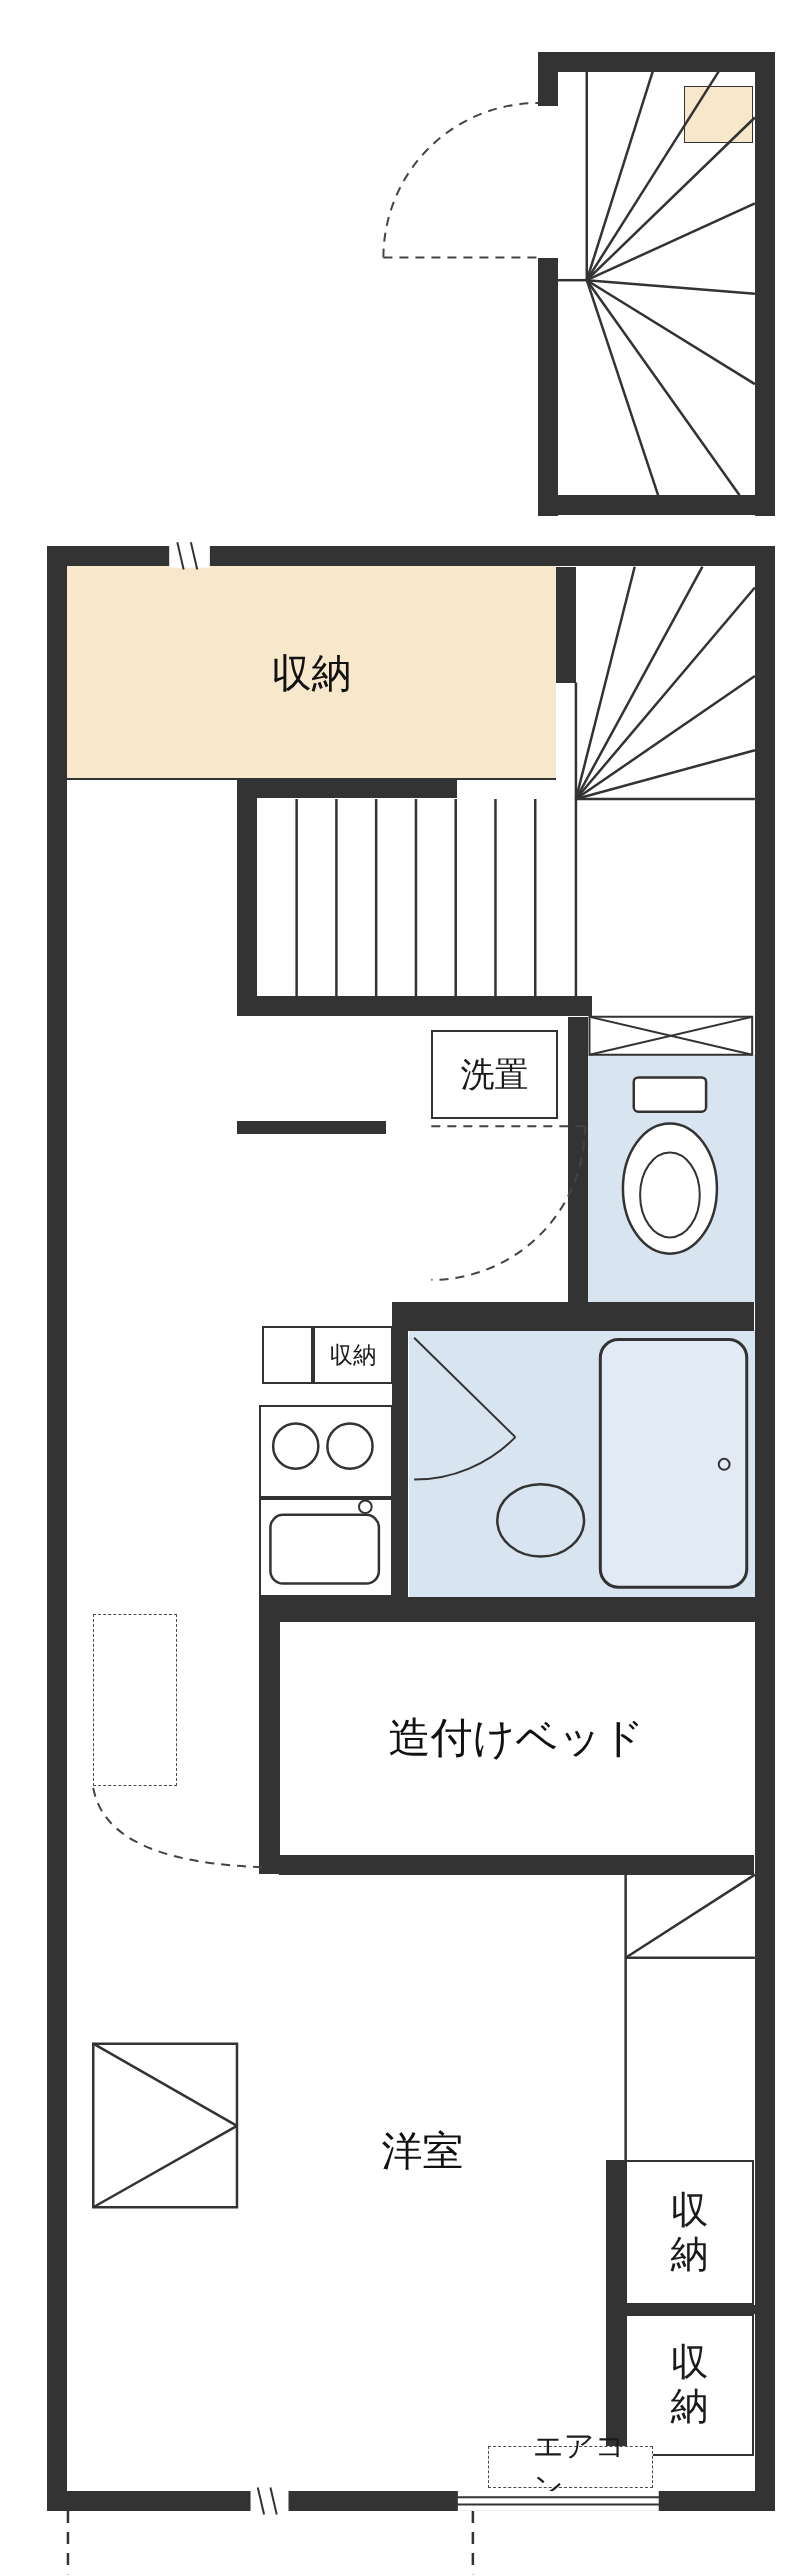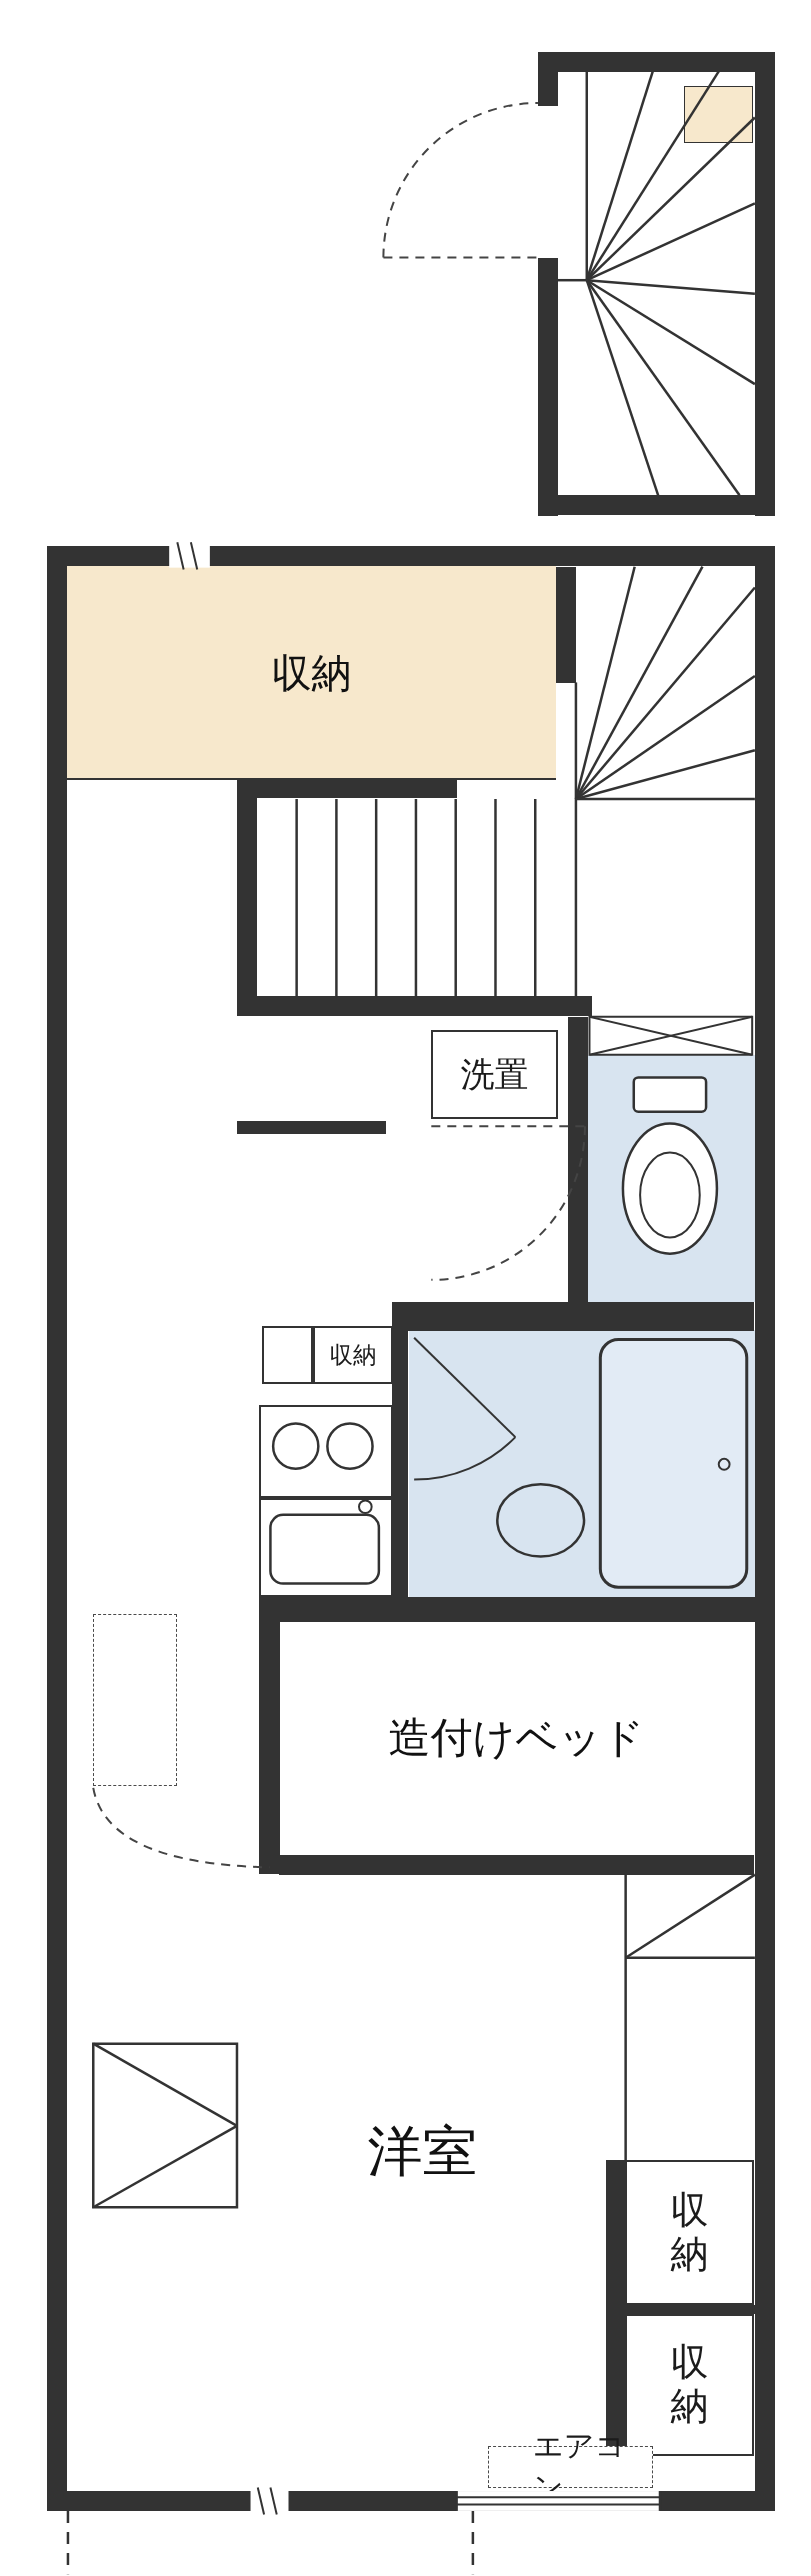--- a/index.html
+++ b/index.html
@@ -197,17 +197,17 @@
 
   <div class="lbl" style="left:67px;top:566px;width:489px;height:214px;">
     <span style="font-size:40px;">収納</span>
   </div>
 
   <div class="lbl lbl-col" style="left:279px;top:1622px;width:475px;height:232px;line-height:1.25;">
     <span style="font-size:42px;">造付けベッド</span>
   </div>
 
   <div class="lbl" style="left:287px;top:2111px;width:271px;height:81px;">
-    <span style="font-size:55px;">洋室</span>
+    <span style="font-size:41px;">洋室</span>
   </div>
 
 </div>
 
 
 </body></html>

